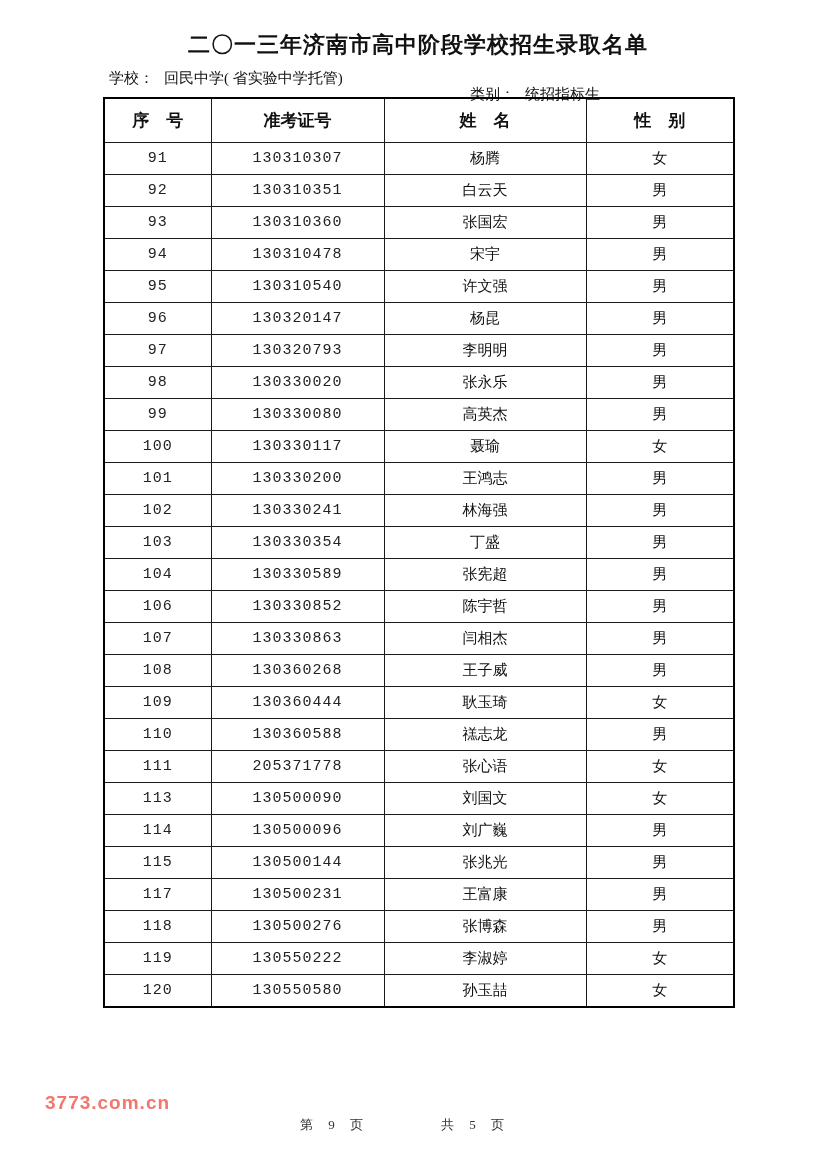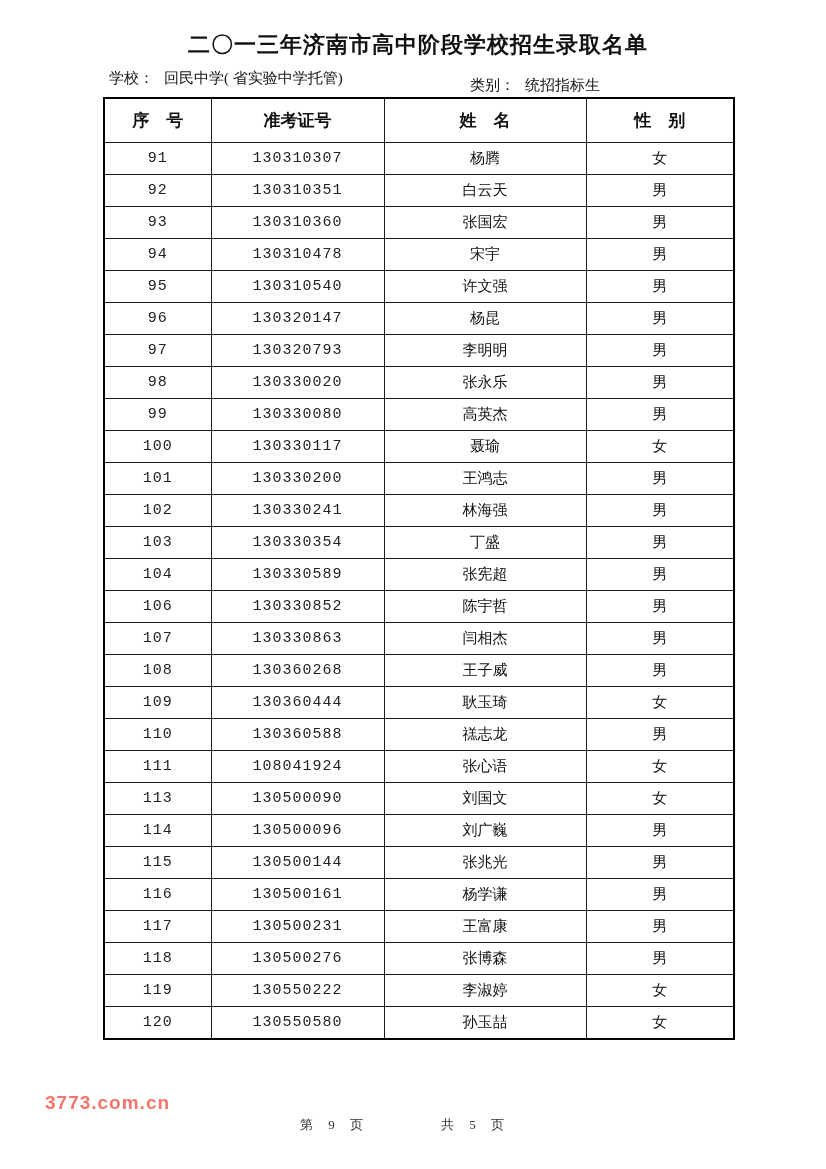--- a/index.html
+++ b/index.html
@@ -26,21 +26,21 @@
     font-family: "Liberation Sans", "DejaVu Sans", sans-serif;
   }
   .meta {
     position: absolute;
     top: 69px;
     left: 88px;
     width: 630px;
     font-size: 15px;
   }
   .meta-school { position: absolute; left: 6px; top: 0; }
-  .meta-category { position: absolute; left: 367px; top: 7px; }
+  .meta-category { position: absolute; left: 367px; top: 16px; }
   .meta .lbl { margin-right: 10px; }
   table.roster {
     position: absolute;
     left: 88px;
     top: 97px;
     width: 630px;
     border-collapse: collapse;
     table-layout: fixed;
   }
   table.roster, table.roster th, table.roster td {
@@ -247,46 +247,40 @@
       <td>女</td>
     </tr>
         <tr>
       <td class="num">110</td>
       <td class="num">130360588</td>
       <td>禚志龙</td>
       <td>男</td>
     </tr>
         <tr>
       <td class="num">111</td>
-      <td class="num">108041924</td>
+      <td class="num">205371778</td>
       <td>张心语</td>
       <td>女</td>
     </tr>
         <tr>
       <td class="num">113</td>
       <td class="num">130500090</td>
       <td>刘国文</td>
       <td>女</td>
     </tr>
         <tr>
       <td class="num">114</td>
       <td class="num">130500096</td>
       <td>刘广巍</td>
       <td>男</td>
     </tr>
         <tr>
       <td class="num">115</td>
       <td class="num">130500144</td>
       <td>张兆光</td>
-      <td>男</td>
-    </tr>
-        <tr>
-      <td class="num">116</td>
-      <td class="num">130500161</td>
-      <td>杨学谦</td>
       <td>男</td>
     </tr>
         <tr>
       <td class="num">117</td>
       <td class="num">130500231</td>
       <td>王富康</td>
       <td>男</td>
     </tr>
         <tr>
       <td class="num">118</td>

